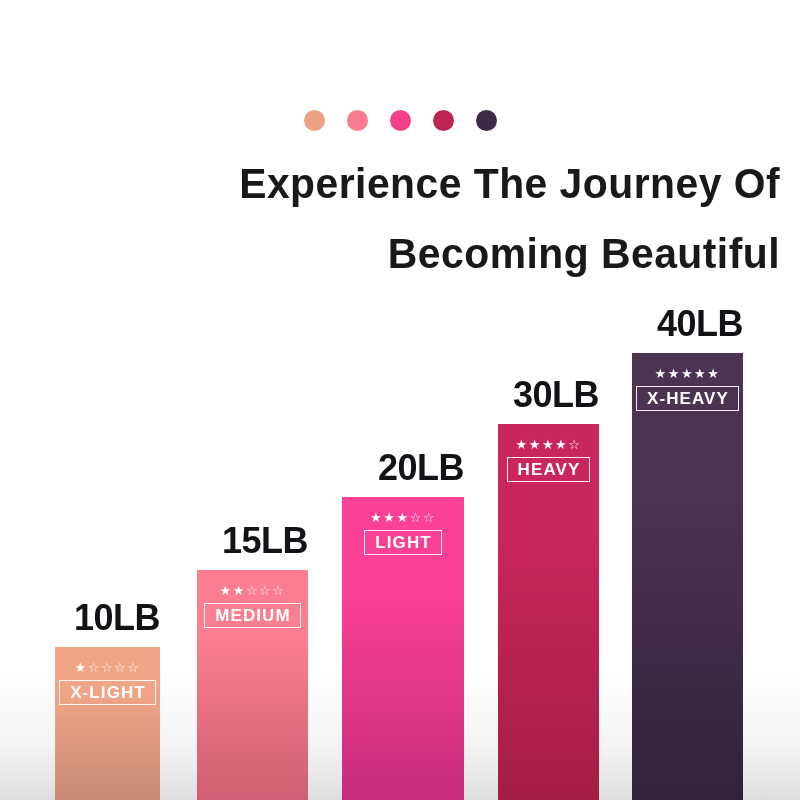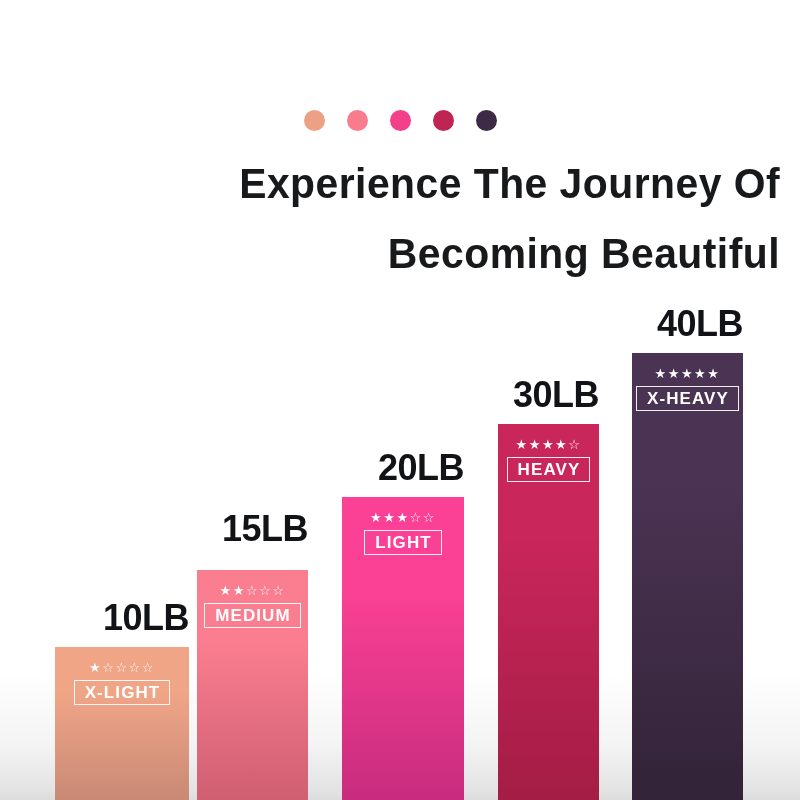--- a/index.html
+++ b/index.html
@@ -129,30 +129,30 @@
       <div class="dot" style="background: rgb(191, 37, 82);"></div>
       <div class="dot" style="background: rgb(61, 43, 69);"></div>
     </div>
 
   <div id="title-block">
     <div class="title-line">Experience The Journey Of</div>
     <div class="title-line">Becoming Beautiful</div>
   </div>
 
   <div id="chart">
-      <div class="bar-col" style="left: 55px; width: 134px;">
+      <div class="bar-col" style="left: 55px; width: 105px;">
         <div class="bar-label">10LB</div>
         <div class="bar" style="height: 153px; background: linear-gradient(rgb(240, 165, 135) 0%, rgb(240, 165, 135) 30%, rgb(201, 137, 118) 100%);">
           <div class="bar-badge">
             <div class="stars">★☆☆☆☆</div>
             <div class="level-box">X-LIGHT</div>
           </div>
         </div>
       </div>
-      <div class="bar-col" style="left: 197px; width: 111px; gap: 12px;">
+      <div class="bar-col" style="left: 197px; width: 111px;">
         <div class="bar-label">15LB</div>
         <div class="bar" style="height: 230px; background: linear-gradient(rgb(251, 126, 144) 0%, rgb(251, 126, 144) 30%, rgb(207, 95, 114) 100%);">
           <div class="bar-badge">
             <div class="stars">★★☆☆☆</div>
             <div class="level-box">MEDIUM</div>
           </div>
         </div>
       </div>
       <div class="bar-col" style="left: 342px; width: 122px;">
         <div class="bar-label">20LB</div>

